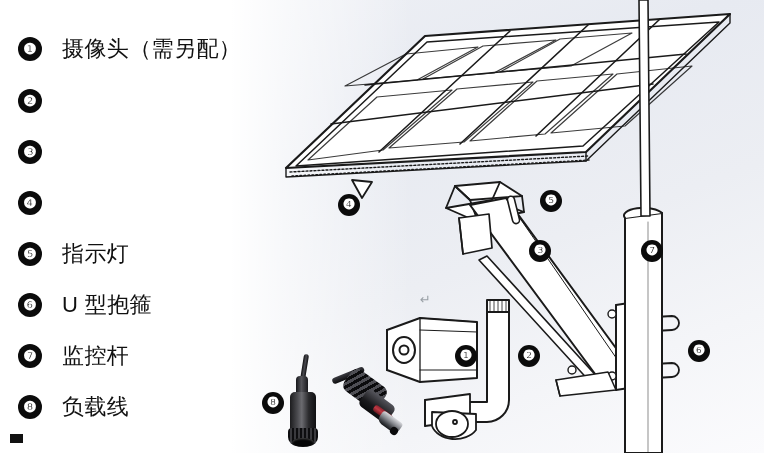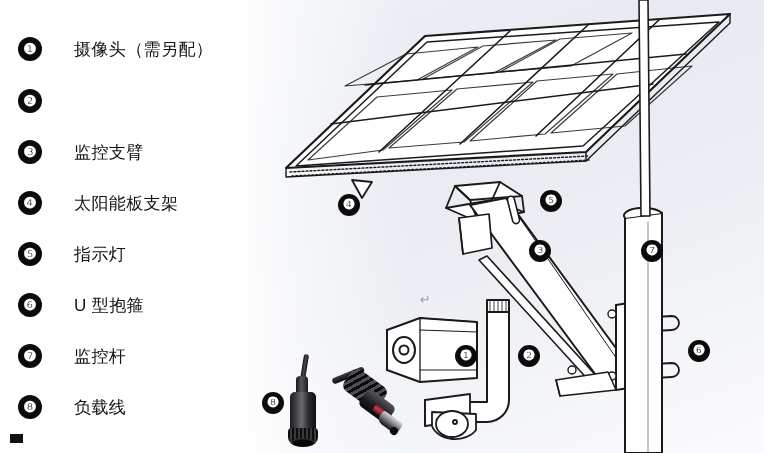--- a/index.html
+++ b/index.html
@@ -46,22 +46,22 @@
     border-radius:50%;
     background:#0b0b0b;
     color:#ffffff;
     font-family:"Liberation Serif","DejaVu Serif",serif;
     font-size:15px;font-weight:700;
     display:flex;align-items:center;justify-content:center;
     line-height:1;
     letter-spacing:0;
   }
   .legend-label{
-    margin-left:32px;
-    font-size:17px;
+    margin-left:20px;
+    font-size:22px;
     color:#111111;
     white-space:nowrap;
     letter-spacing:.4px;
   }
   .legend-label.squiggle .sq{
     background-image:
       linear-gradient(45deg,transparent 44%,#2b3fd0 44%,#2b3fd0 56%,transparent 56%),
       linear-gradient(-45deg,transparent 44%,#2b3fd0 44%,#2b3fd0 56%,transparent 56%);
     background-size:4px 3px;
     background-repeat:repeat-x;
@@ -340,26 +340,24 @@
       <span class="bullet">❶</span>
       <span class="legend-label">摄像头（需另配）</span>
     </div>
 
     <div class="legend-row" style="top:88px">
       <span class="bullet">❷</span>
     </div>
 
     <div class="legend-row" style="top:139px">
       <span class="bullet">❸</span>
-      <span class="legend-label">监控支臂</span>
     </div>
 
     <div class="legend-row" style="top:190px">
       <span class="bullet">❹</span>
-      <span class="legend-label">太阳能板支架</span>
     </div>
 
     <div class="legend-row" style="top:241px">
       <span class="bullet">❺</span>
       <span class="legend-label">指示灯</span>
     </div>
 
     <div class="legend-row" style="top:292px">
       <span class="bullet">❻</span>
       <span class="legend-label squiggle"><span>U </span><span class="sq">型抱箍</span></span>

